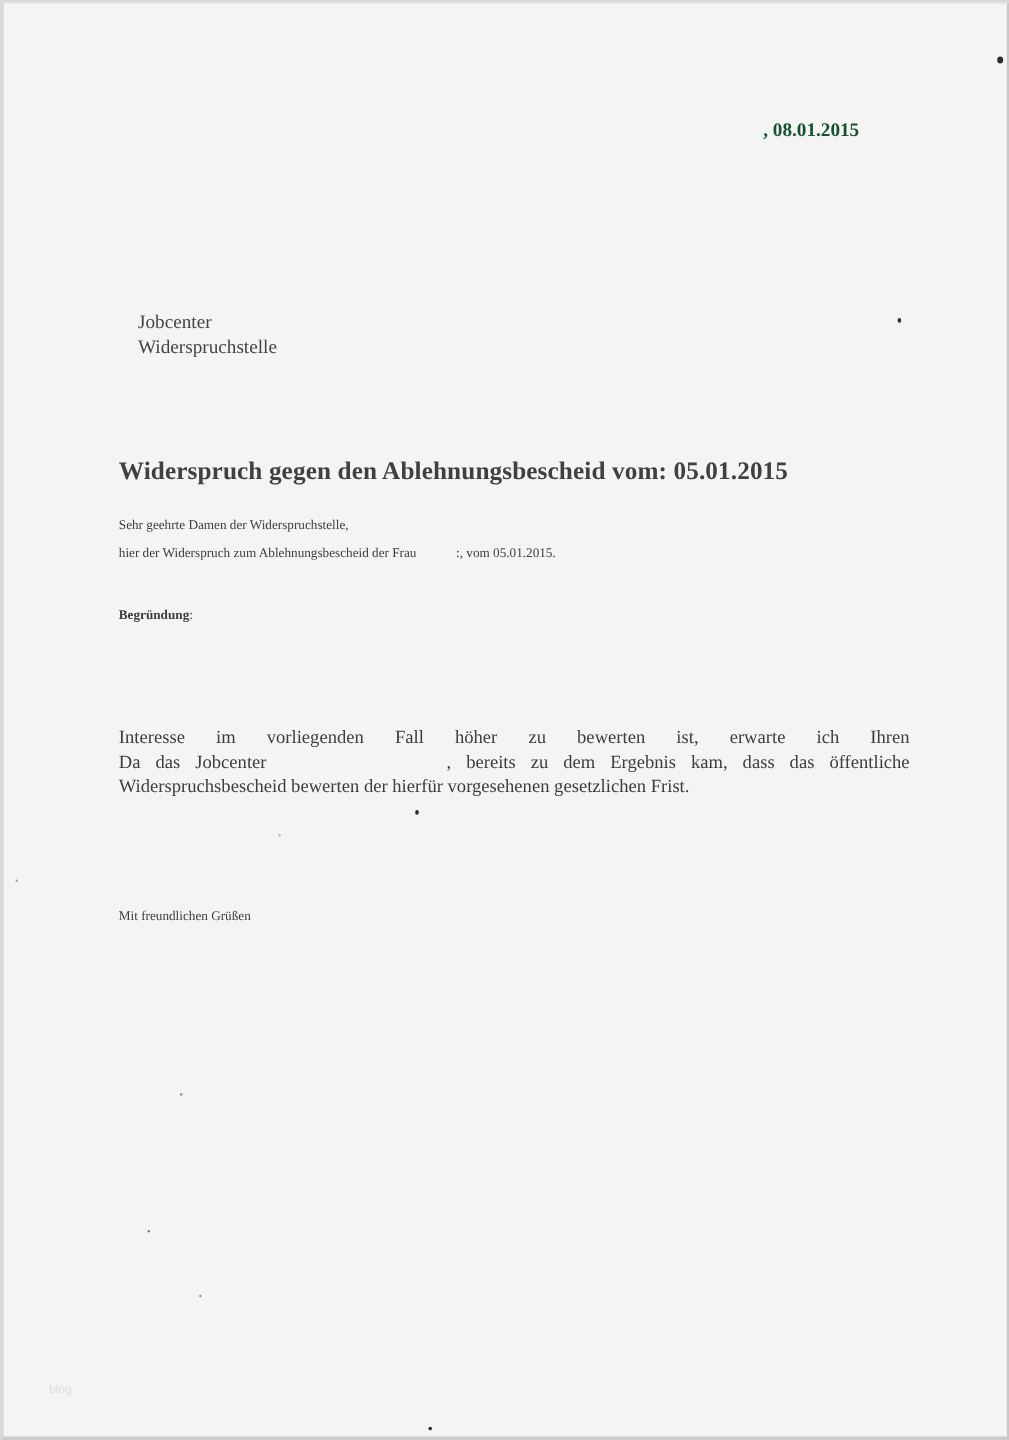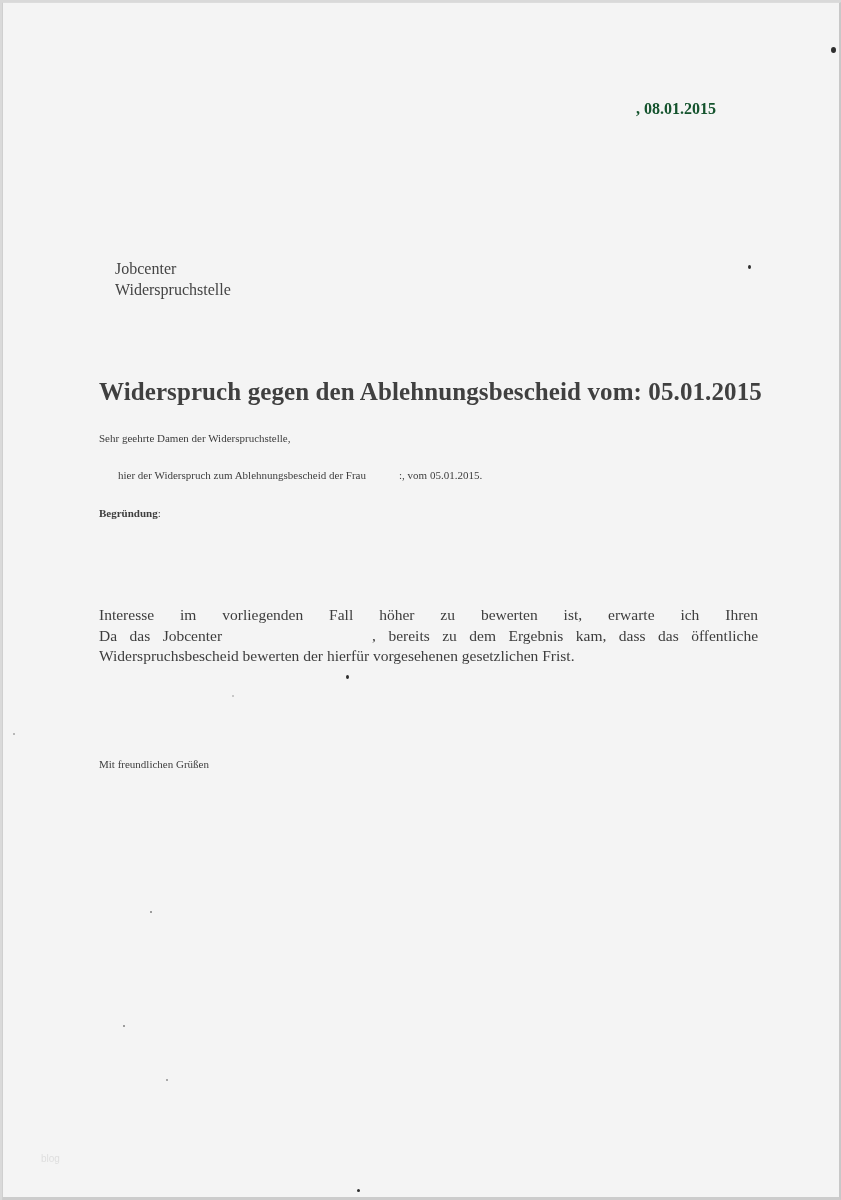--- a/index.html
+++ b/index.html
@@ -43,27 +43,27 @@
     .recipient {
       left: 96px;
       top: 255px;
       font-size: 16px;
       color: #444;
     }
     .recipient div { line-height: 21px; margin-left: 16px; }
     .subject {
       left: 96px;
       top: 379px;
-      font-size: 25px;
+      font-size: 21px;
       font-weight: bold;
       color: #404040;
       letter-spacing: 0.1px;
     }
     .salutation { left: 96px; top: 425px; }
-    .intro { left: 96px; top: 462px; margin-left: 19px; }
+    .intro { left: 96px; top: 448px; }
     .intro .gap { display: inline-block; width: 33px; }
     .reason-label {
       left: 96px;
       top: 500px;
       font-weight: bold;
     }
     .reason-label .colon { font-weight: normal; }
     .para {
       position: absolute;
       left: 96px;

